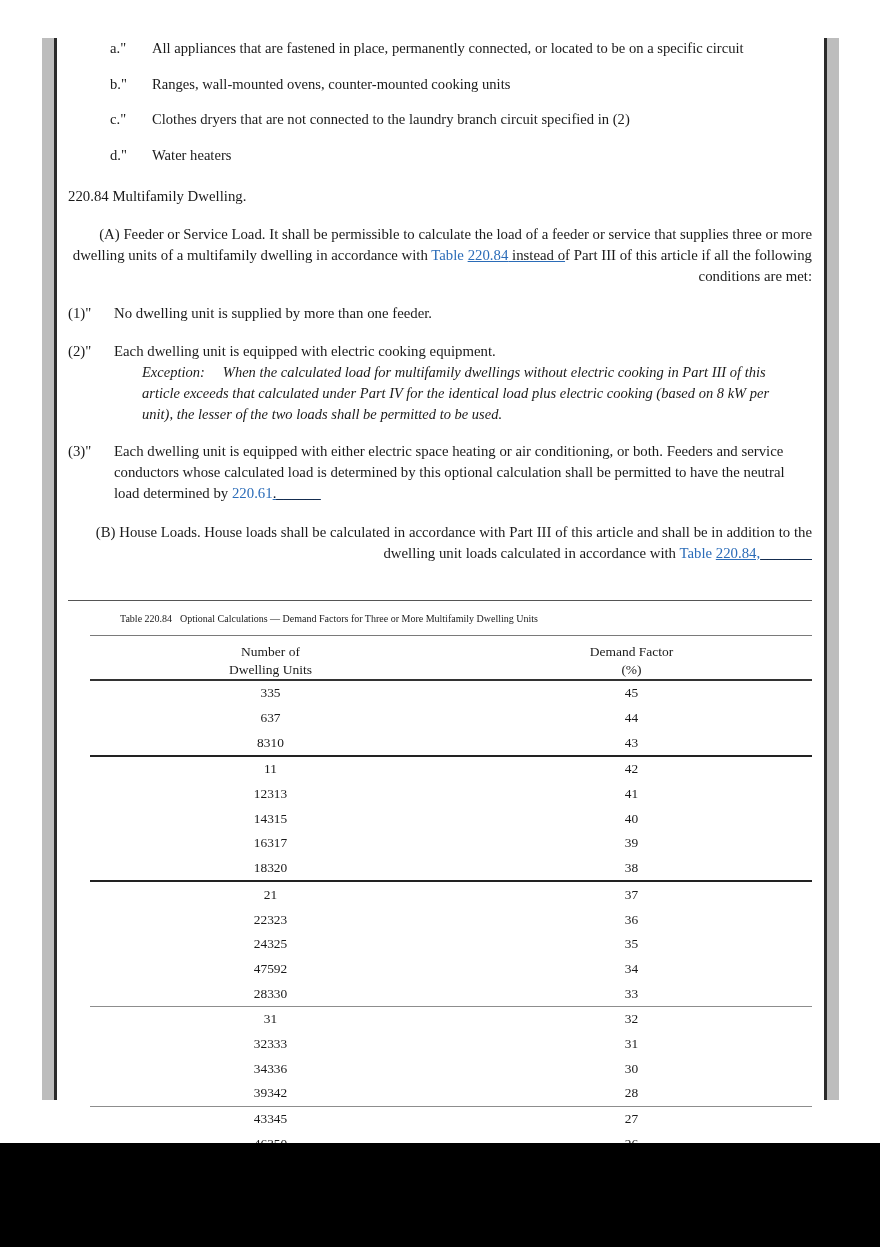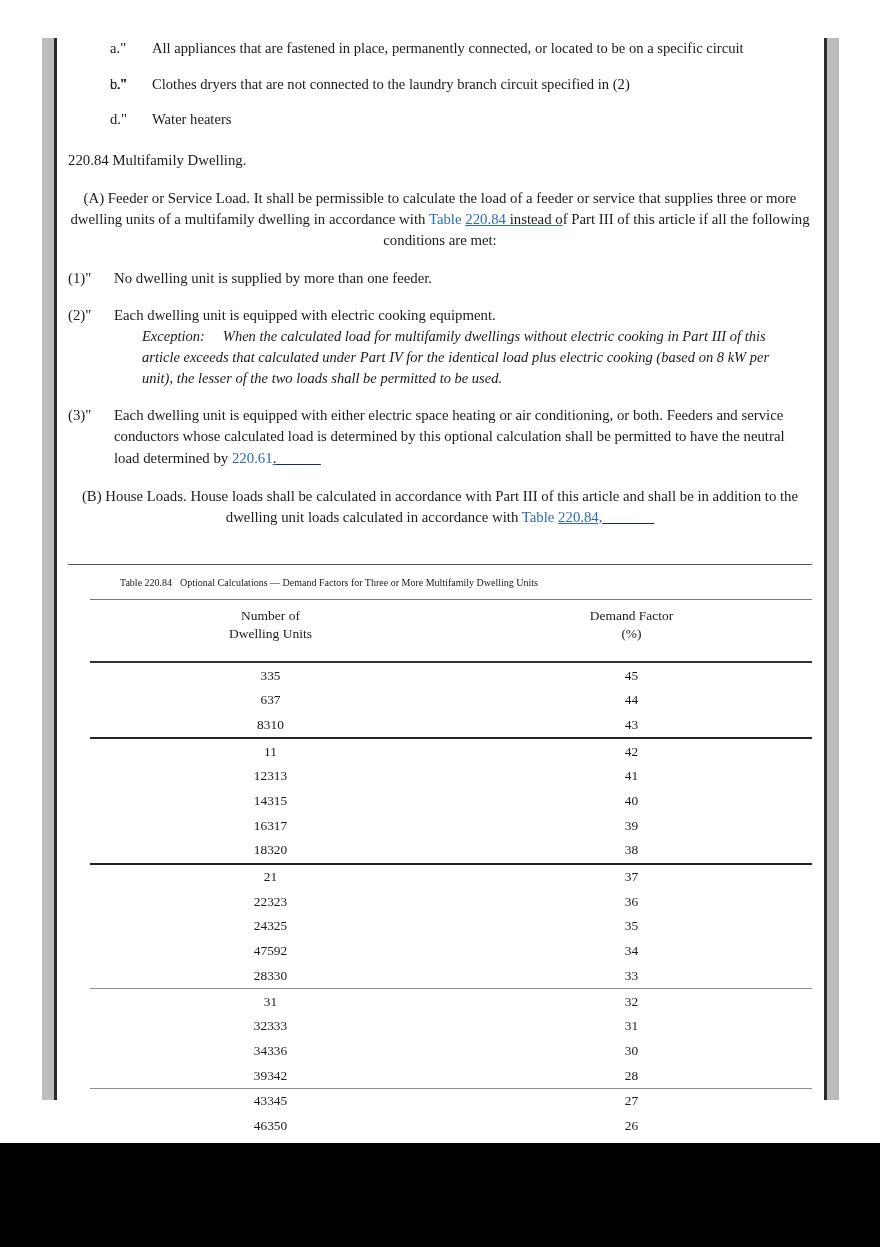--- a/index.html
+++ b/index.html
@@ -70,21 +70,21 @@
     font-size: 14.8px;
     margin: 20px 0 0 0;
     line-height: 1.4;
   }
 
   
   .para {
     font-size: 14.8px;
     line-height: 1.44;
     margin: 17px 0 0 0;
-    text-align: center;
+    text-align: right;
   }
 
   
   .num-item {
     position: relative;
     padding-left: 46px;
     margin-top: 16px;
     font-size: 14.8px;
     line-height: 1.44;
   }
@@ -157,21 +157,21 @@
   table.demand th,
   table.demand td {
     padding: 0;
     text-align: center;
     font-weight: normal;
   }
   table.demand th.col1, table.demand td.col1 { width: 50%; }
   table.demand th.col2, table.demand td.col2 { width: 50%; }
 
   table.demand thead th {
-    padding: 7px 0 19px 0;
+    padding: 7px 0 1px 0;
     line-height: 1.29;
     font-size: 13.5px;
   }
   thead.hdr { border-top: 1.3px solid #7a7a7a; }
   thead.hdr tr th { border-bottom: 2.4px solid #333333; }
 
   table.demand tbody td {
     height: 24.7px;
     vertical-align: middle;
     font-size: 13.4px;
@@ -192,20 +192,21 @@
 
   <div class="sub-list">
 
     <div class="sub-item">
       <span class="marker">a."</span>
       <span>All appliances that are fastened in place, permanently connected, or located to be on a specific circuit</span>
     </div>
 
     <div class="sub-item">
       <span class="marker">b."</span>
+      <span>Ranges, wall-mounted ovens, counter-mounted cooking units</span>
     </div>
 
     <div class="sub-item">
       <span class="marker">c."</span>
       <span>Clothes dryers that are not connected to the laundry branch circuit specified in (2)</span>
     </div>
 
     <div class="sub-item">
       <span class="marker">d."</span>
       <span>Water heaters</span>

